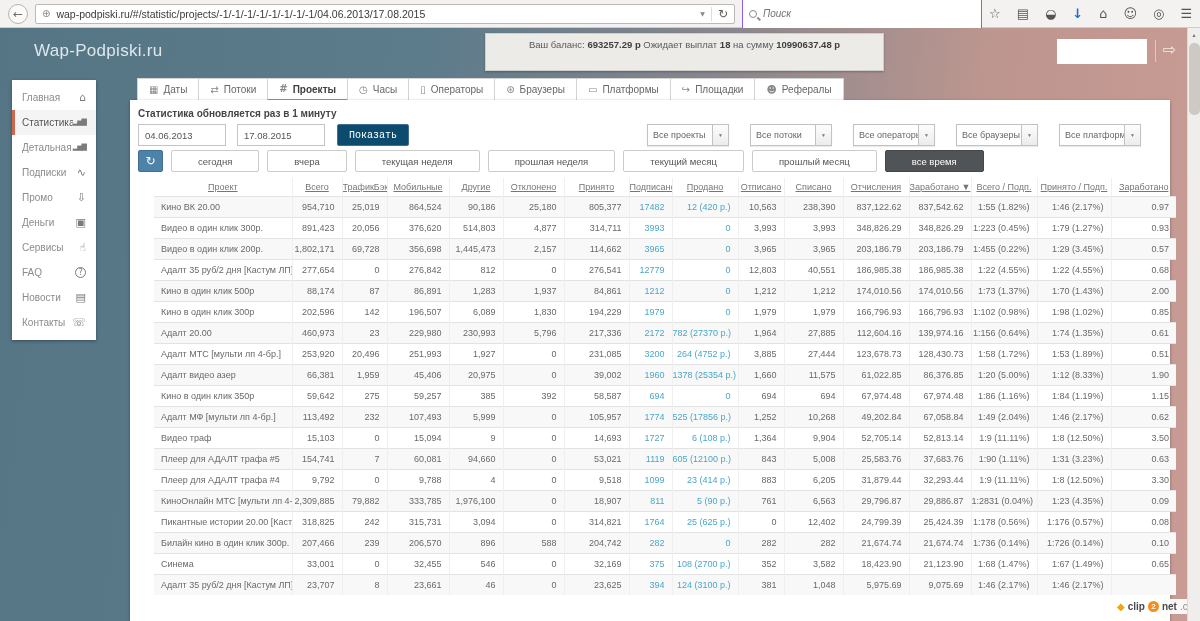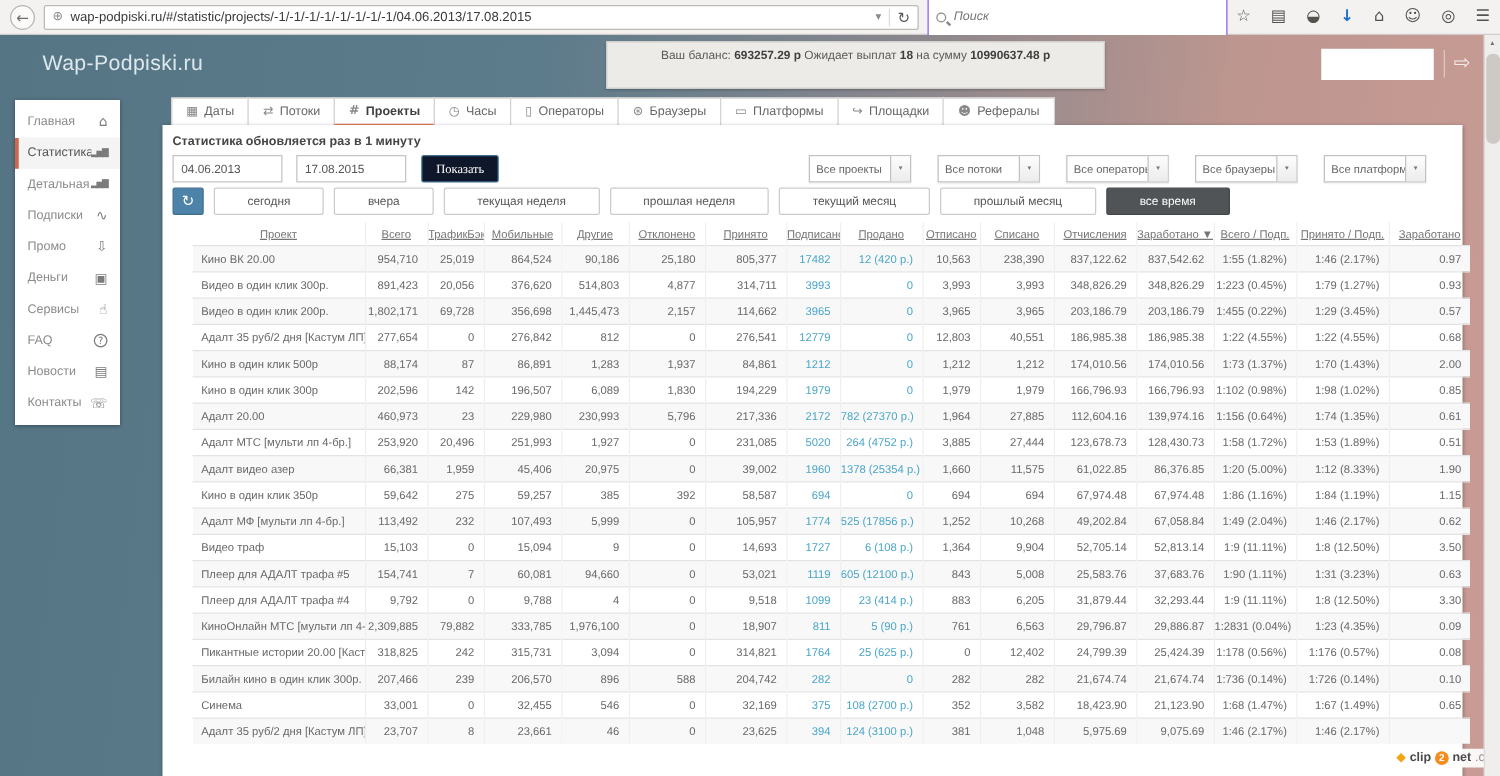--- a/index.html
+++ b/index.html
@@ -46,21 +46,21 @@
   .tabs { position:absolute; left:138px; top:50px; display:flex; }
   .tab { height:23px; background:#fff; border:1px solid #d6d4d2; margin-left:-1px; display:flex; align-items:center; gap:5px; padding:0 11px; font-size:10px; color:#666; cursor:pointer; }
   .tab .ic { font-size:10px; color:#888; line-height:1; }
   .tab.active { border-bottom:2px solid #dd7a5c; color:#3f3f3f; font-weight:bold; }
 
   
   .card { position:absolute; left:130px; top:72px; width:1040px; height:521px; background:#fff; box-shadow:0 1px 3px rgba(0,0,0,.35); }
   .note { position:absolute; left:8px; top:8px; font-size:10px; font-weight:bold; color:#454545; }
   .date-input { position:absolute; top:24px; height:22px; width:88px; border:1px solid #c6c4c2; font-size:9.5px; color:#555; padding:0 6px; outline:0; font-family:inherit; }
   .date-from { left:8px; } .date-to { left:107px; }
-  .show-btn { position:absolute; left:207px; top:24px; height:22px; padding:0 11px; background:#0f172a; border:1px solid #416f91; border-radius:2px; color:#fff; font-size:10px; cursor:pointer; font-family:Liberation Serif, serif; }
+  .show-btn { position:absolute; left:207px; top:24px; height:22px; padding:0 11px; background:#0c4a6e; border:1px solid #416f91; border-radius:2px; color:#fff; font-size:10px; cursor:pointer; font-family:Liberation Mono, monospace; }
   .selects { position:absolute; left:517px; top:24px; display:flex; gap:21px; }
   .select { width:82px; height:22px; border:1px solid #c4c2c0; background:#fff; display:flex; align-items:center; font-size:9px; color:#666; cursor:pointer; box-shadow:0 1px 1px rgba(0,0,0,.08); }
   .select .slbl { flex:1; padding:0 5px; white-space:nowrap; overflow:hidden; }
   .select .sarr { width:16px; height:20px; border-left:1px solid #c4c2c0; background:linear-gradient(#fdfdfd,#ececec); display:flex; align-items:center; justify-content:center; font-size:5px; color:#777; }
   .quick { position:absolute; left:8px; top:50px; display:flex; gap:8px; }
   .refresh-btn { width:25px; height:22px; background:#4d83a8; border:1px solid #416f91; border-radius:2px; color:#fff; font-size:12px; line-height:20px; text-align:center; cursor:pointer; }
   .qbtn { height:22px; padding:0 26px; background:#fff; border:1px solid #cbcbcb; border-radius:2px; font-size:9.5px; color:#555; display:flex; align-items:center; cursor:pointer; white-space:nowrap; }
   .qbtn.active { background:#515456; border-color:#45484a; color:#fff; }
 
   
@@ -409,21 +409,21 @@
             <td>0.61</td>
           </tr>
           <tr>
             <td>Адалт МТС [мульти лп 4-бр.]</td>
             <td>253,920</td>
             <td>20,496</td>
             <td>251,993</td>
             <td>1,927</td>
             <td>0</td>
             <td>231,085</td>
-            <td class="link">5020</td>
+            <td class="link">3200</td>
             <td class="link">264 (4752 р.)</td>
             <td>3,885</td>
             <td>27,444</td>
             <td>123,678.73</td>
             <td>128,430.73</td>
             <td>1:58 (1.72%)</td>
             <td>1:53 (1.89%)</td>
             <td>0.51</td>
           </tr>
           <tr>

